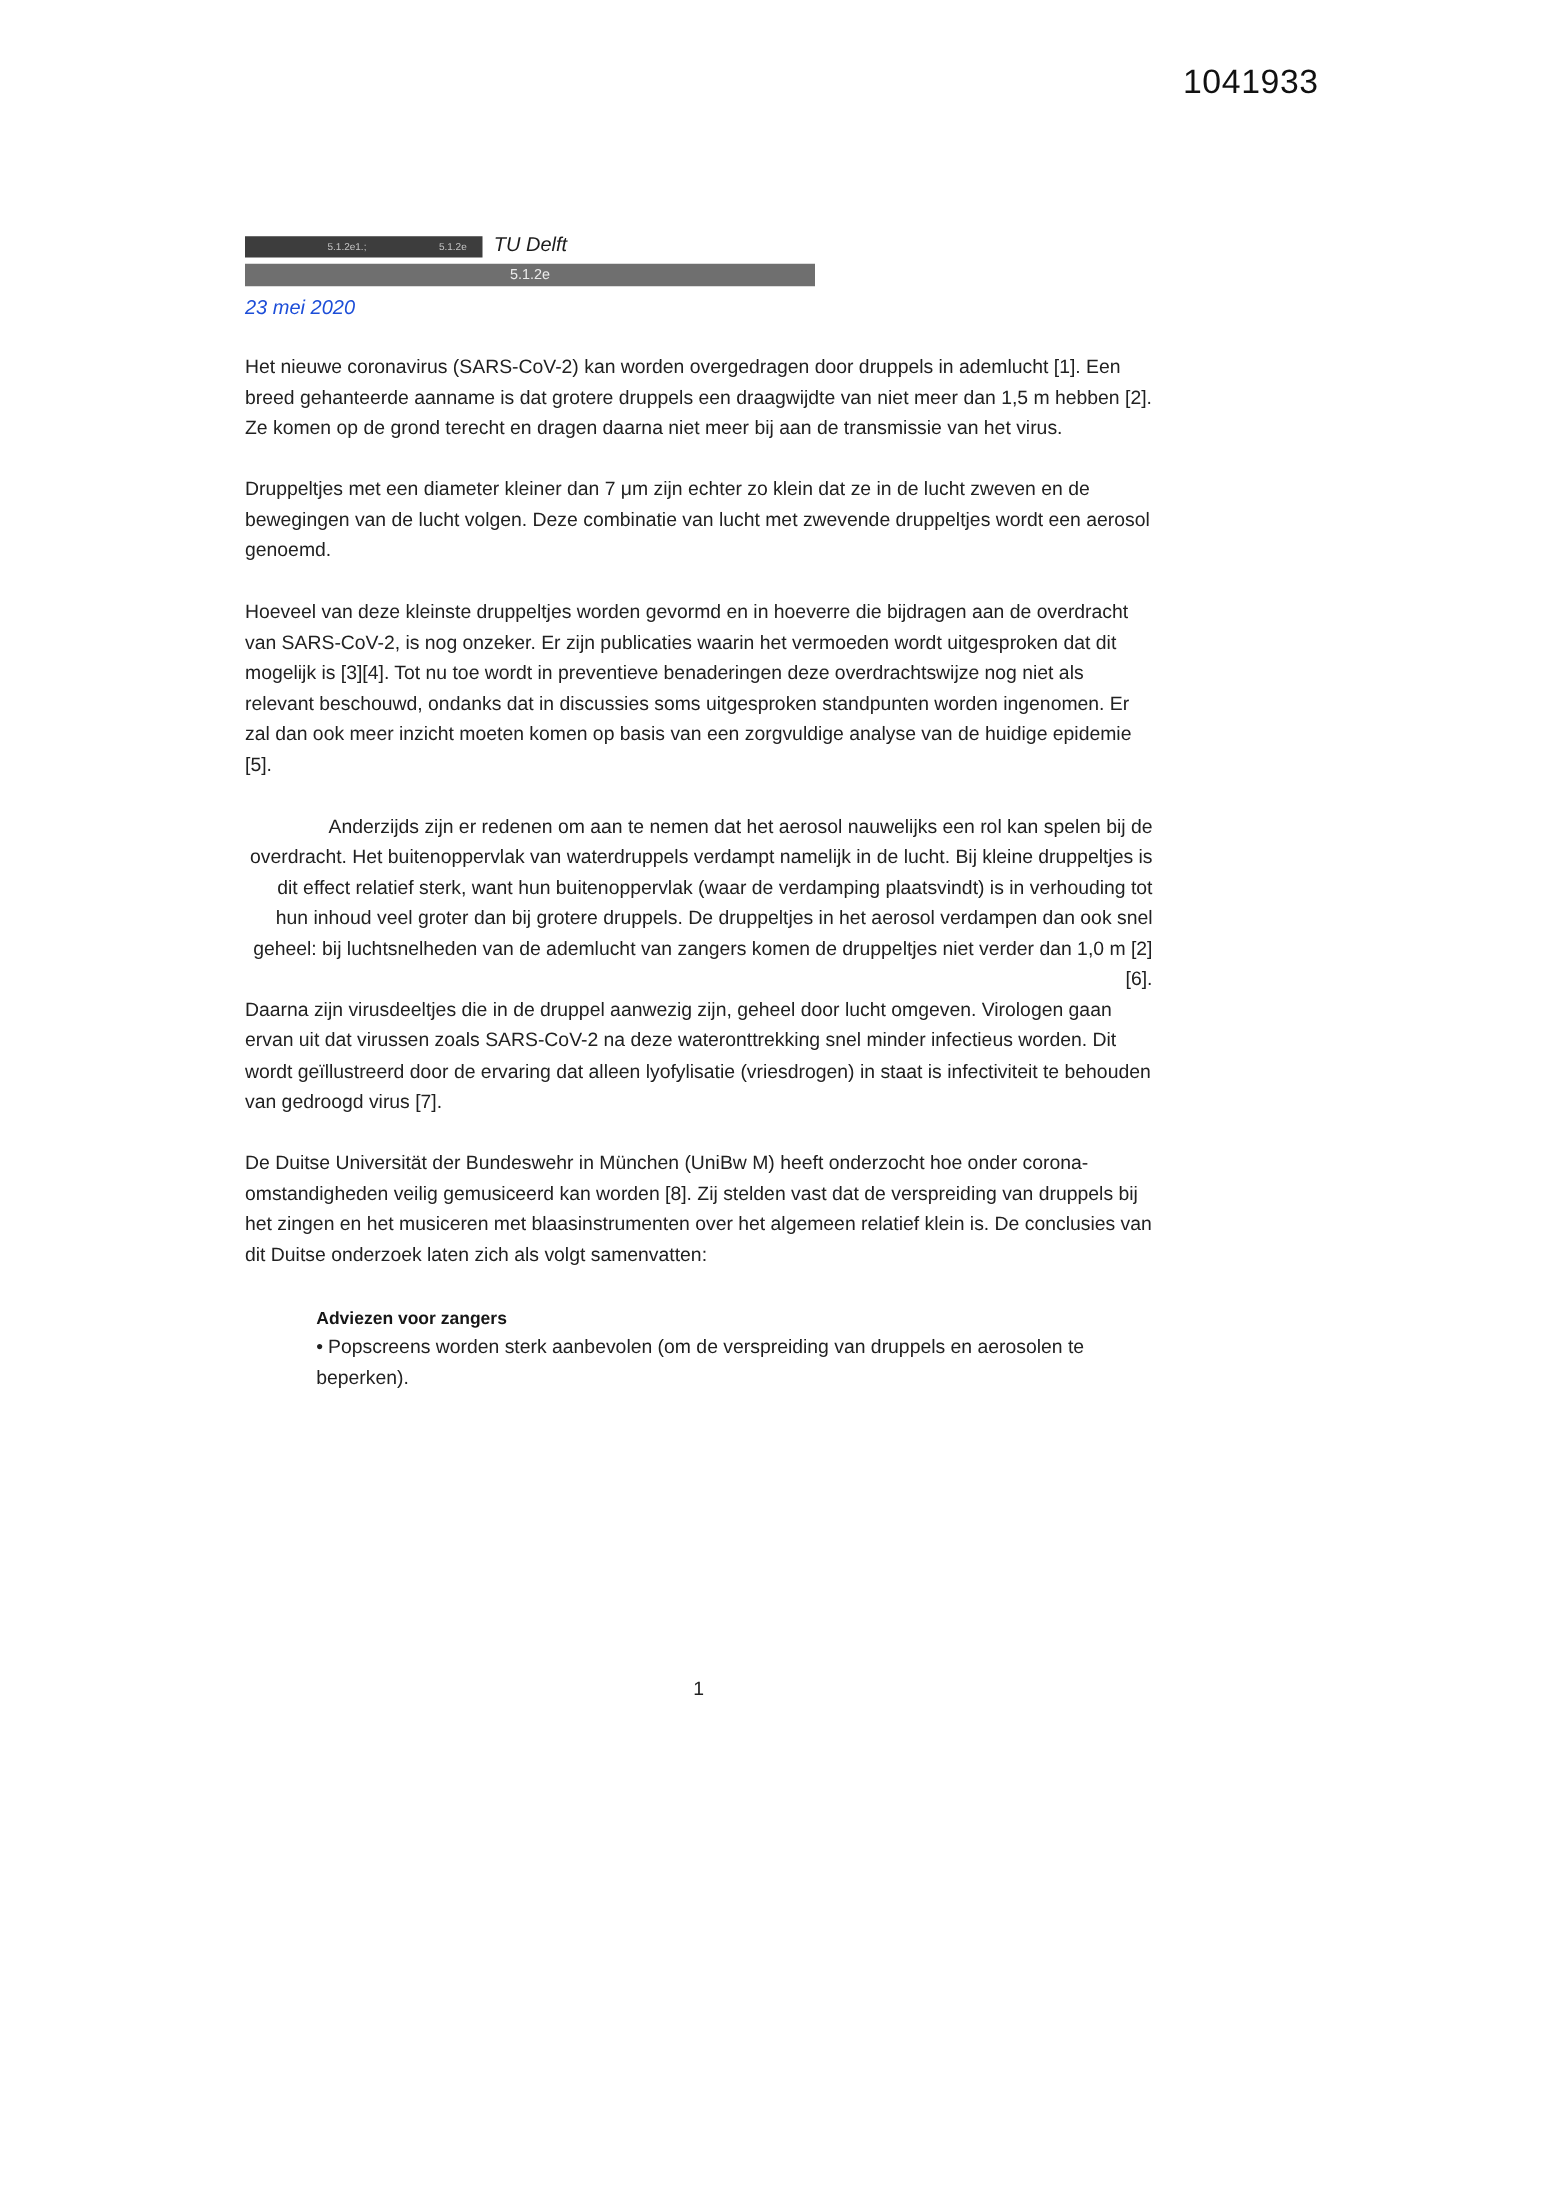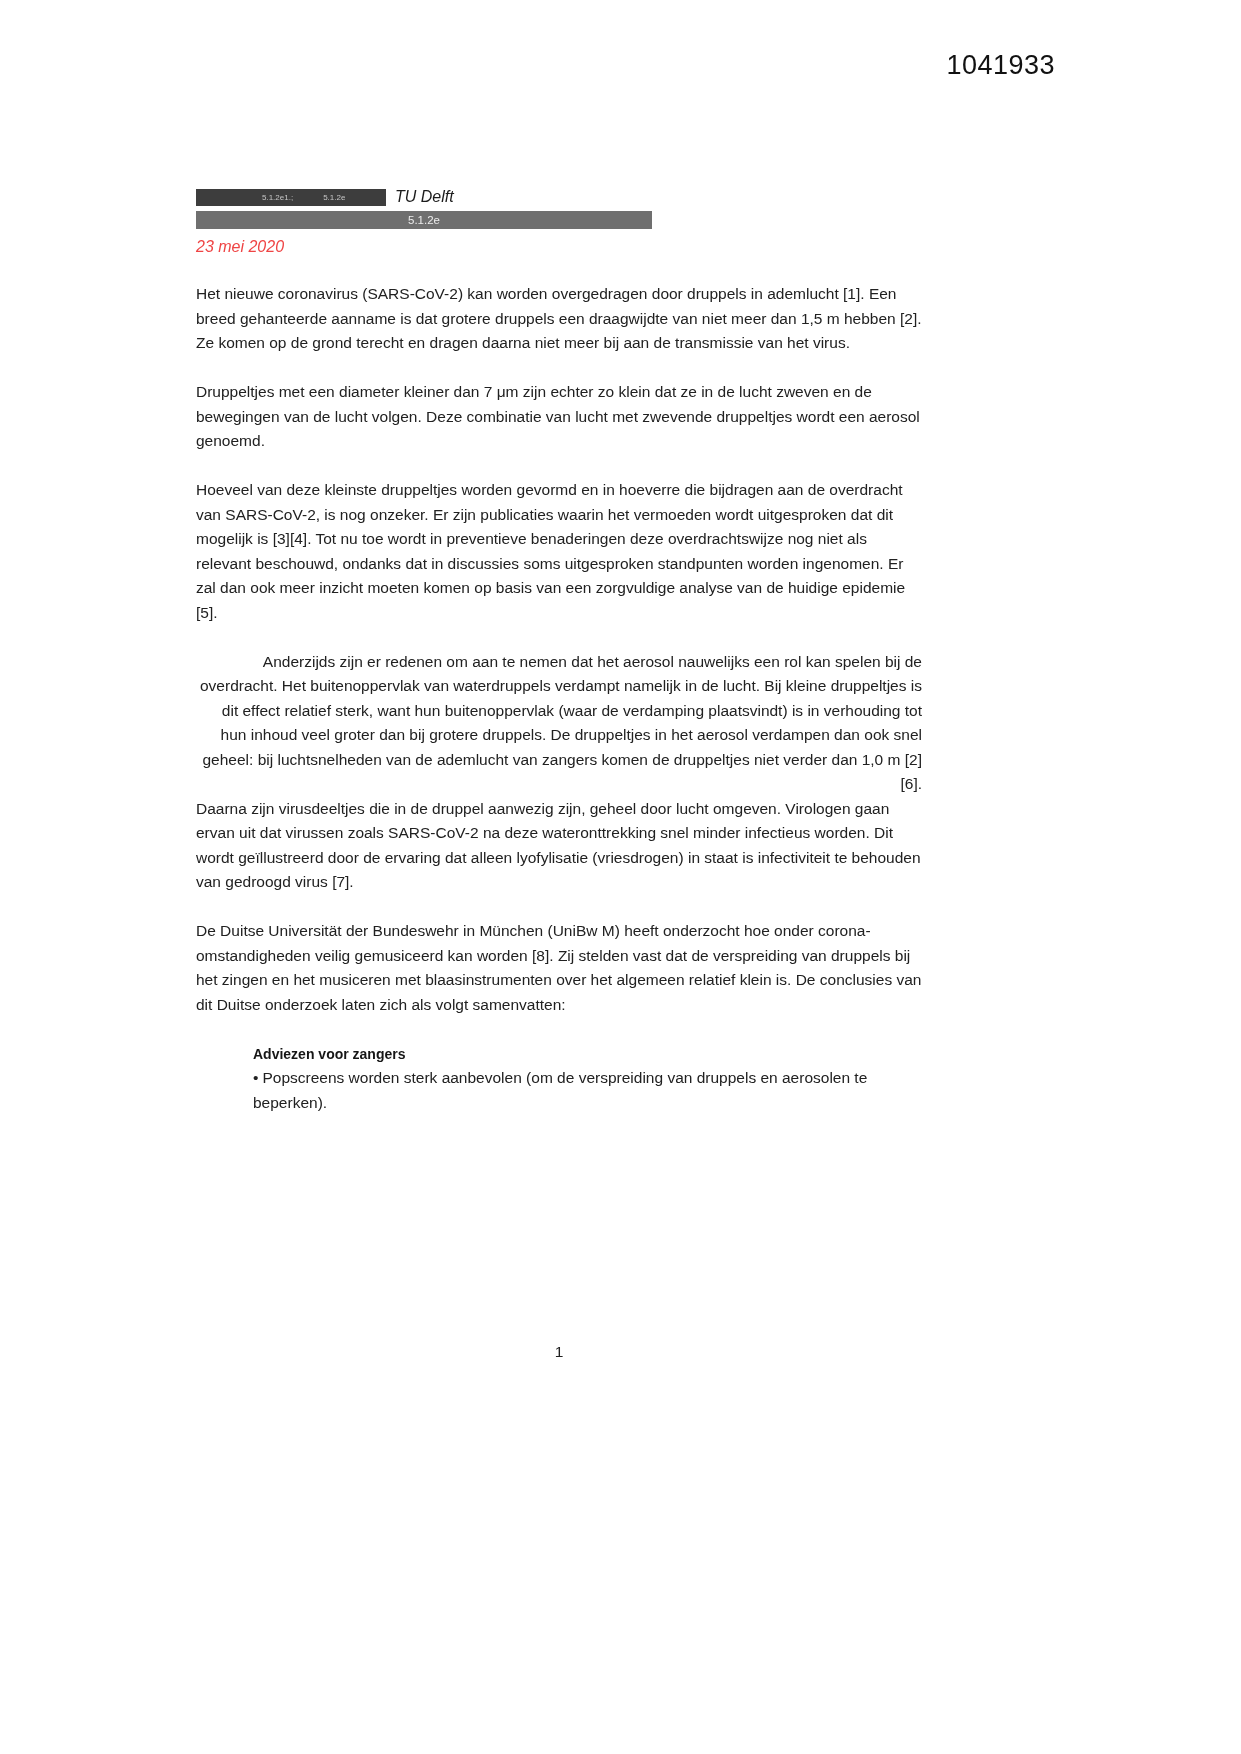--- a/index.html
+++ b/index.html
@@ -43,20 +43,21 @@
     height: 18px;
   }
   .redaction-dark {
     width: 190px;
     height: 17px;
     background: #3d3d3d;
     color: #c6c6c6;
     font-size: 8px;
     display: flex;
     align-items: center;
+    gap: 28px;
   }
   .redaction-dark .r-left { margin-left: 66px; }
   .redaction-dark .r-right { margin-left: 30px; }
   .affiliation {
     font-style: italic;
     font-size: 16px;
     margin-left: 9px;
     color: #1c1c1c;
   }
   .redaction-gray {
@@ -67,21 +68,21 @@
     font-size: 11.5px;
     display: flex;
     align-items: center;
     justify-content: center;
     margin: 0 0 9px 0;
   }
   .doc-date {
     font-style: italic;
     font-size: 16px;
     margin: 0 0 26px 0;
-    color: #ef4444;
+    color: #1d4ed8;
   }
   .body-text p {
     font-size: 15.5px;
     line-height: 24.5px;
     margin: 0 0 24.5px 0;
     color: #212121;
   }
   .body-text p.tight {
     margin-bottom: 0;
     text-align: right;

